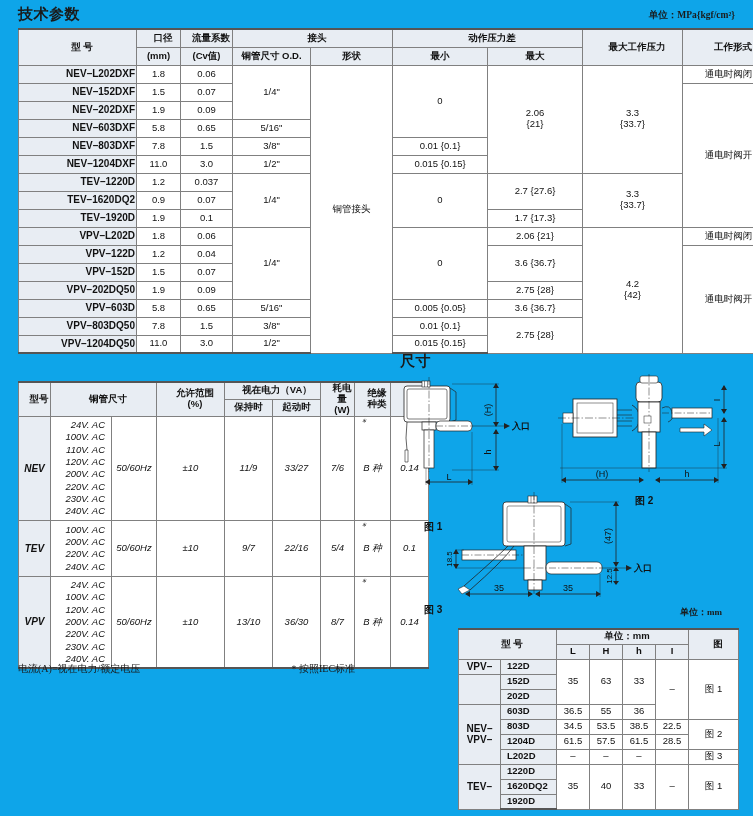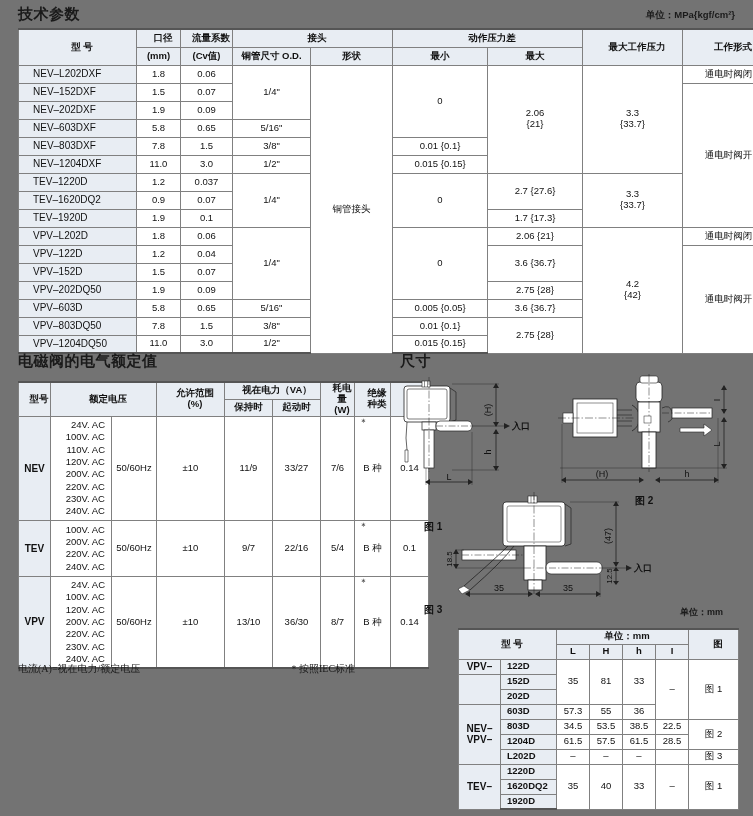--- a/index.html
+++ b/index.html
@@ -5,39 +5,40 @@
   * { box-sizing: border-box; }
   html, body {
     margin: 0; padding: 0;
     background: #ffffff;
     font-family: "Liberation Sans", "DejaVu Sans", sans-serif;
   }
   #page {
     position: relative;
     width: 753px;
     height: 816px;
-    background: #737373;
+    background: #0ea5e9;
     overflow: hidden;
   }
 
   
   .sec-title {
     position: absolute;
     font-size: 15px;
     font-weight: bold;
     color: #1a1a1a;
     letter-spacing: .5px;
     white-space: nowrap;
   }
   .unit-note {
     position: absolute;
     font-size: 9.5px;
     font-weight: bold;
     color: #1a1a1a;
     white-space: nowrap;
+    font-family: Liberation Serif, serif;
   }
   .foot-note {
     position: absolute;
     font-size: 10px;
     color: #1a1a1a;
     white-space: nowrap;
     font-family: "Liberation Serif", "DejaVu Serif", serif;
   }
 
   
@@ -54,39 +55,39 @@
     color: #111;
     padding: 0 1px;
     line-height: 1.15;
   }
   table.spec th {
     background: #e8edf3;
     font-weight: bold;
   }
   table.spec .modelcell {
     background: #e8edf3;
-    font-weight: normal;
+    font-weight: bold;
     font-size: 10px;
-    text-align: left;
+    text-align: right;
     padding-left: 14px;
   }
   table.spec .outer-t { border-top: 2px solid #555; padding-left: 10px; }
   table.spec .outer-b { border-bottom: 2px solid #555; }
 
   
   #tbl-spec-wrap { position: absolute; left: 18px; top: 28px; }
   #tbl-spec { width: 718px; }
   #tbl-spec td { height: 18px; }
   #tbl-spec th { height: 18px; }
 
   
   #tbl-elec-wrap { position: absolute; left: 18px; top: 381px; }
   #tbl-elec { width: 370px; }
   #tbl-elec th { height: 16px; font-size: 9.5px; }
-  #tbl-elec td { font-size: 9.5px; }
+  #tbl-elec td { font-size: 9.5px; font-style: italic; }
   #tbl-elec .volt-list {
     text-align: right;
     padding-right: 6px;
     font-size: 9.5px;
     line-height: 1.30;
     white-space: pre-line;
   }
   #tbl-elec .grp {
     background: #e8edf3;
     font-weight: bold;
@@ -289,39 +290,38 @@
             <td class="modelcell outer-b">VPV–1204DQ50</td>
             <td class=" outer-b">11.0</td>
             <td class=" outer-b">3.0</td>
             <td class=" outer-b">1/2"</td>
             <td class=" outer-b">0.015 {0.15}</td>
           </tr>
         </tbody>
     </table>
   </div>
 
-  <div class="sec-title" style="left:18px; top:352px;">电磁阀的电气额定值</div>
 
   <div id="tbl-elec-wrap">
     <table class="spec" id="tbl-elec">
       <colgroup>
         <col style="width:32px">
           <col style="width:61px">
           <col style="width:45px">
         <col style="width:68px">
         <col style="width:48px">
           <col style="width:48px">
         <col style="width:34px">
           <col style="width:36px">
           <col style="width:38px">
       </colgroup>
       <thead>
         <tr>
           <th rowspan="2" class="outer-t">型号</th>
-          <th colspan="2" rowspan="2" class="outer-t">额定电压</th>
+          <th colspan="2" rowspan="2" class="outer-t">铜管尺寸</th>
           <th rowspan="2" class="outer-t">
             <span>允许范围</span><br>
             <span>(%)</span>
           </th>
           <th colspan="2" class="outer-t">视在电力（VA）</th>
           <th rowspan="2" class="outer-t">
             <span>耗电量</span><br>
             <span>(W)</span>
           </th>
           <th rowspan="2" class="outer-t">
@@ -581,36 +581,36 @@
           <th>H</th>
           <th>h</th>
           <th>I</th>
         </tr>
       </thead>
       <tbody id="dim-body">
           <tr>
             <td class="grp">VPV–</td>
             <td class="sub">122D</td>
             <td class="" rowspan="3">35</td>
-            <td class="" rowspan="3">81</td>
+            <td class="" rowspan="3">63</td>
             <td class="" rowspan="3">33</td>
             <td class="" rowspan="4">–</td>
             <td class="" rowspan="4">图 1</td>
           </tr>
           <tr>
             <td class="grp" rowspan="2"></td>
             <td class="sub">152D</td>
           </tr>
           <tr>
             <td class="sub">202D</td>
           </tr>
           <tr>
             <td class="grp" rowspan="4">NEV–<br>VPV–</td>
             <td class="sub">603D</td>
-            <td class="">57.3</td>
+            <td class="">36.5</td>
             <td class="">55</td>
             <td class="">36</td>
           </tr>
           <tr>
             <td class="sub">803D</td>
             <td class="">34.5</td>
             <td class="">53.5</td>
             <td class="">38.5</td>
             <td class="">22.5</td>
             <td class="" rowspan="2">图 2</td>

